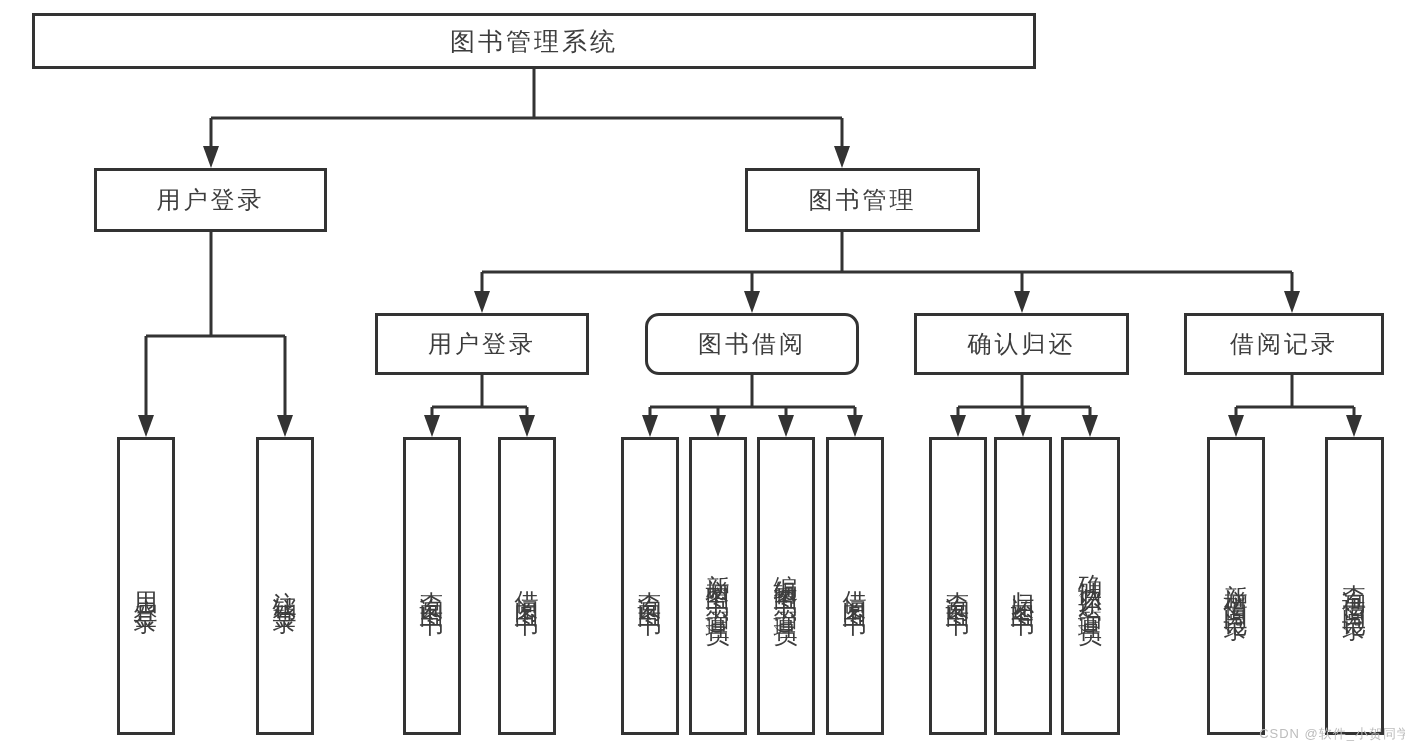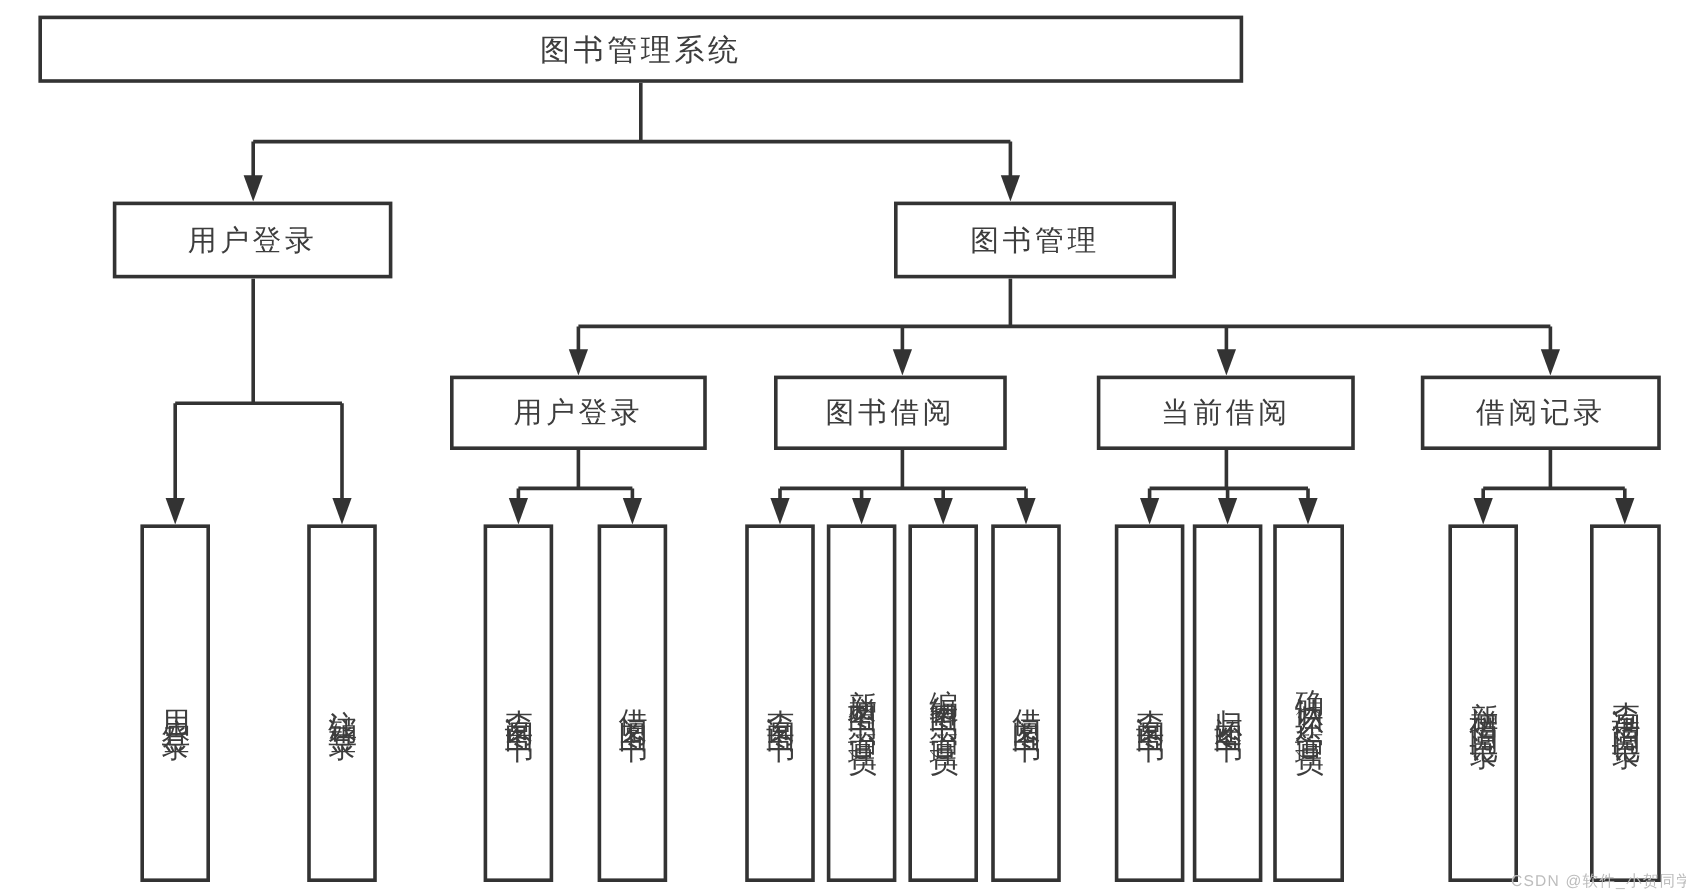--- a/index.html
+++ b/index.html
@@ -108,25 +108,25 @@
   <div class="node h" style="left:82px; top:168px; width:233px; height:64px;">
     <span>用户登录</span>
   </div>
   <div class="node h" style="left:712px; top:168px; width:235px; height:64px;margin-left:21px;">
     <span>图书管理</span>
   </div>
 
   <div class="node h" style="left:363px; top:313px; width:214px; height:62px;">
     <span>用户登录</span>
   </div>
-  <div class="node h" style="left:633px; top:313px; width:194px; height:62px;">
+  <div class="node h" style="left:633px; top:313px; width:214px; height:62px;border-radius:14px;">
     <span>图书借阅</span>
   </div>
   <div class="node h" style="left:902px; top:313px; width:215px; height:62px;">
-    <span>当前借阅</span>
+    <span>确认归还</span>
   </div>
   <div class="node h" style="left:1172px; top:313px; width:200px; height:62px;">
     <span>借阅记录</span>
   </div>
 
   <div class="node v" style="left:105px; top:437px; width:58px; height:298px;">
     <span>用户登录</span>
   </div>
   <div class="node v" style="left:244px; top:437px; width:58px; height:298px;">
     <span>注销登录</span>

